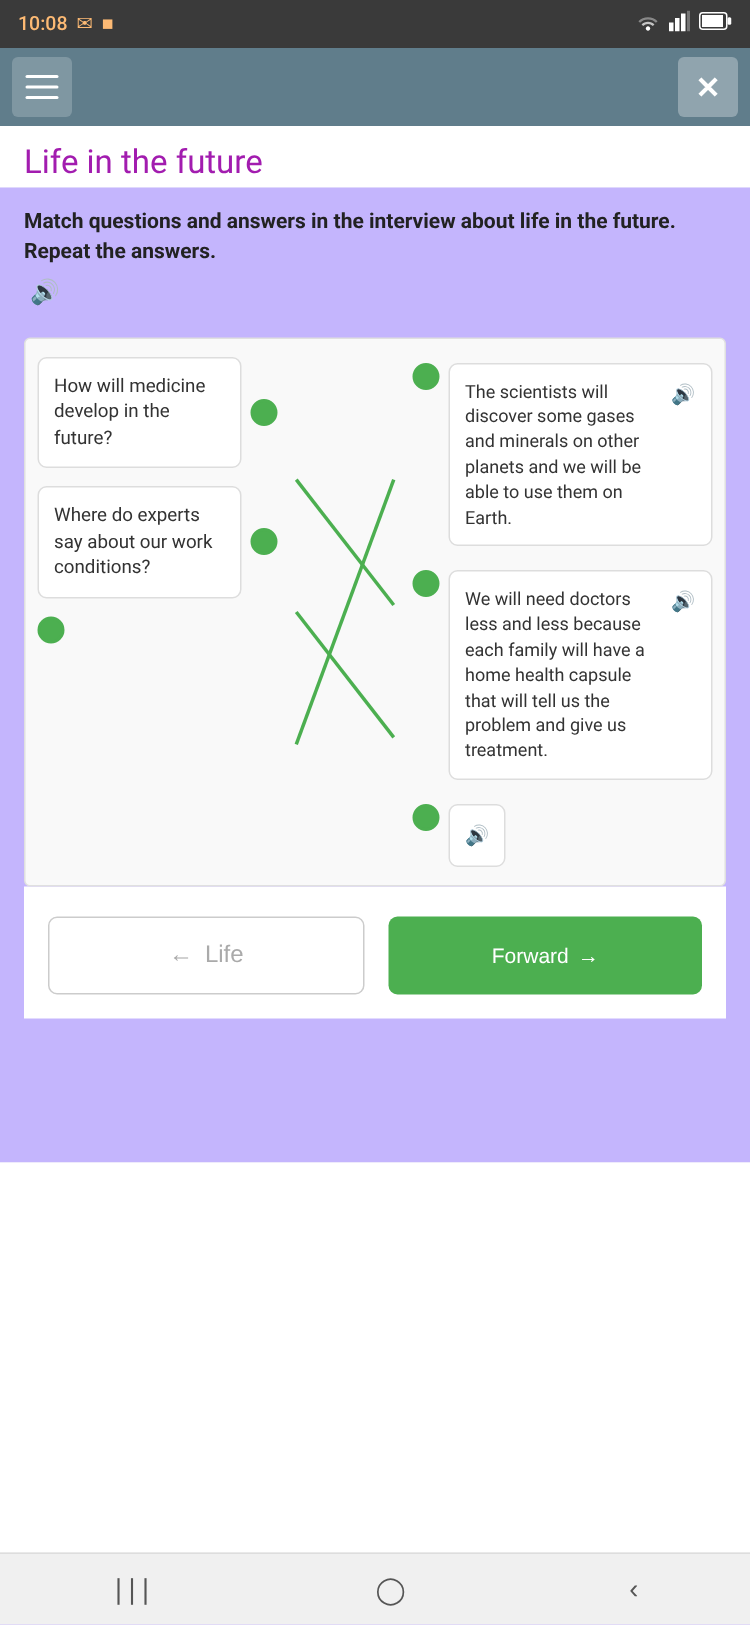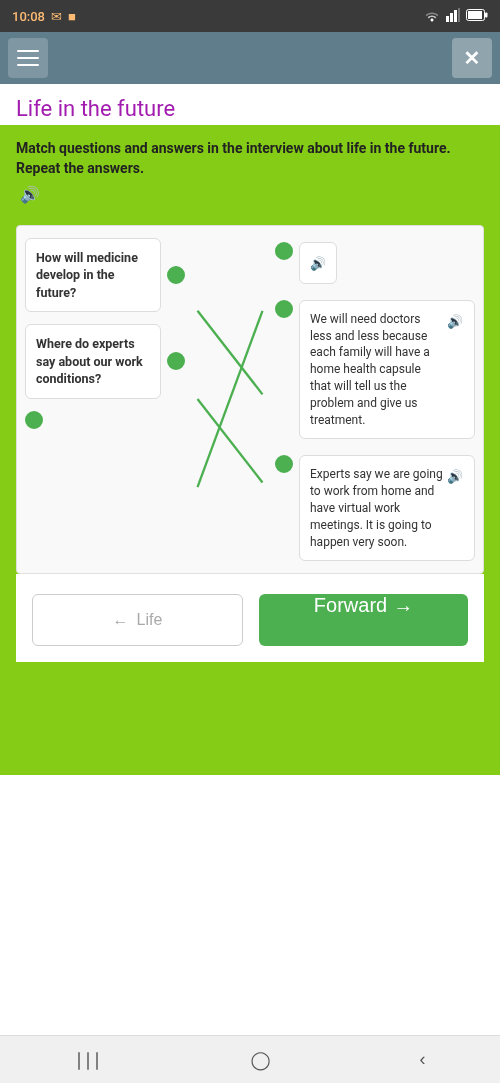--- a/index.html
+++ b/index.html
@@ -79,21 +79,21 @@
       background: white;
     }
     .page-title {
       font-size: 22px;
       font-weight: 400;
       color: #a21caf;
     }
 
     
     .main-content {
-      background: #84cc16;
+      background: #c4b5fd;
       flex: 1;
       padding: 0 16px 16px 16px;
     }
 
     .instruction {
       font-size: 14px;
       font-weight: 700;
       color: #222;
       line-height: 1.4;
       padding: 14px 0 10px 0;
@@ -122,21 +122,20 @@
       border-radius: 4px;
       padding: 12px 8px;
     }
 
     .questions-col {
       display: flex;
       flex-direction: column;
       gap: 12px;
       width: 160px;
       flex-shrink: 0;
-      font-weight: bold;
     }
 
     .question-card {
       background: white;
       border: 1px solid #ddd;
       border-radius: 6px;
       padding: 10px 10px;
       font-size: 12.5px;
       color: #333;
       line-height: 1.4;
@@ -233,26 +232,26 @@
       align-items: center;
       justify-content: center;
       gap: 8px;
     }
     .btn-forward {
       flex: 1;
       height: 52px;
       border: none;
       background: #4caf50;
       border-radius: 6px;
-      font-size: 20px;
+      font-size: 14px;
       color: white;
       font-weight: 500;
       cursor: pointer;
       display: flex;
-      align-items: flex-start;
+      align-items: center;
       justify-content: center;
       gap: 6px;
     }
 
     
     .bottom-space {
       flex: 1;
       background: white;
       min-height: 260px;
     }
@@ -358,34 +357,34 @@
         <line x1="10" y1="140" x2="80" y2="230" stroke="#4caf50" stroke-width="2.5"></line>
 
         <line x1="10" y1="235" x2="80" y2="45" stroke="#4caf50" stroke-width="2.5"></line>
       </svg>
     </div>
 
     <div class="answers-col">
       <div class="a-row">
         <div class="connector-circle green"></div>
         <div class="answer-card">
+          <span class="answer-text">The scientists will discover some gases and minerals on other planets and we will be able to use them on Earth.</span>
           <span class="answer-audio">🔊</span>
         </div>
       </div>
       <div class="a-row">
         <div class="connector-circle green"></div>
         <div class="answer-card">
           <span class="answer-text">We will need doctors less and less because each family will have a home health capsule that will tell us the problem and give us treatment.</span>
           <span class="answer-audio">🔊</span>
         </div>
       </div>
       <div class="a-row">
         <div class="connector-circle green"></div>
         <div class="answer-card">
-          <span class="answer-text">Experts say we are going to work from home and have virtual work meetings. It is going to happen very soon.</span>
           <span class="answer-audio">🔊</span>
         </div>
       </div>
     </div>
   </div>
 
   <div class="nav-buttons">
     <button class="btn-back">
       <span>←</span>
       <span>Life</span>

